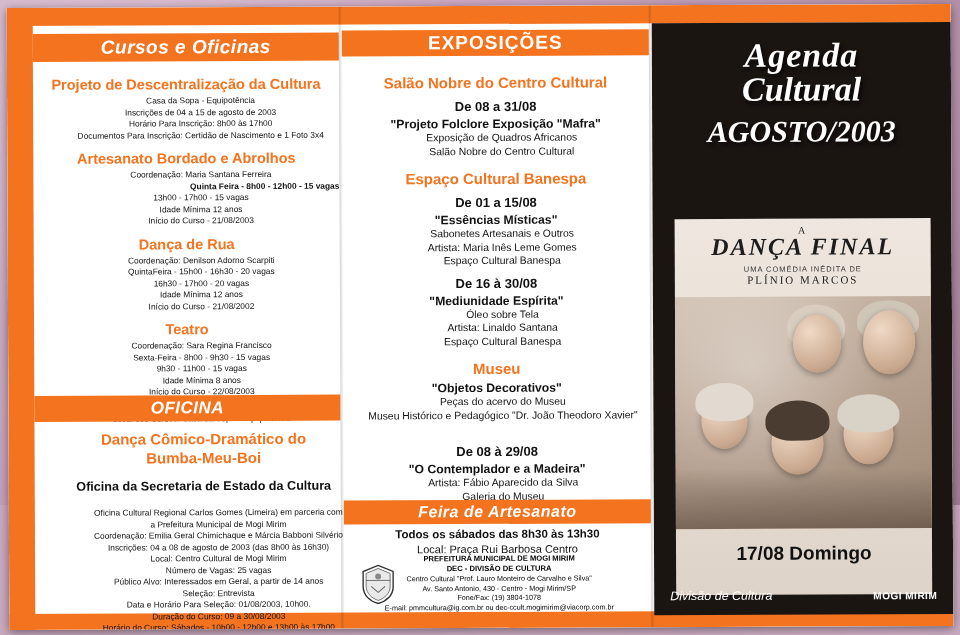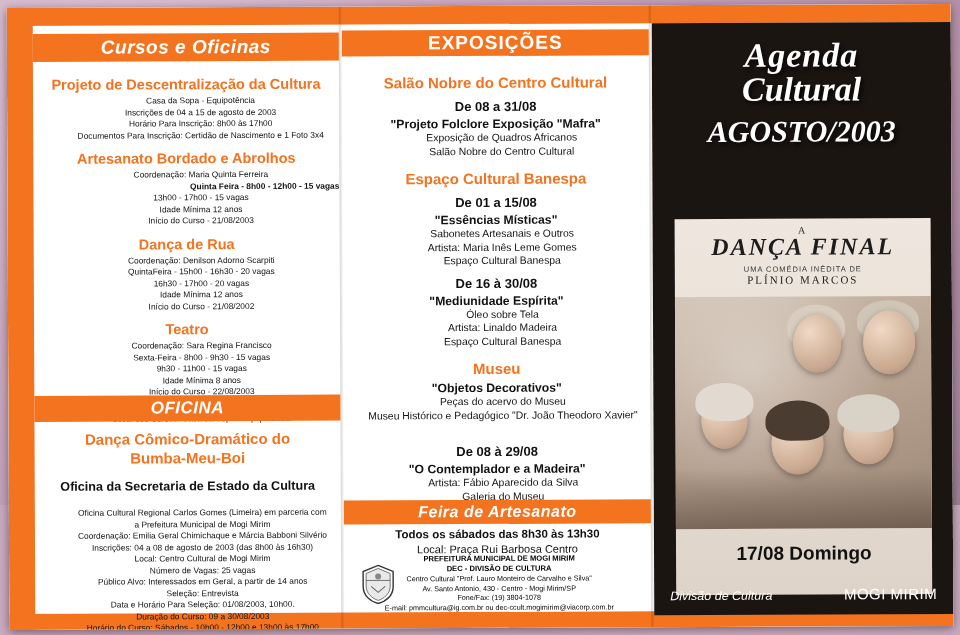--- a/index.html
+++ b/index.html
@@ -62,21 +62,21 @@
     color:#f4731f;font-weight:bold;font-size:14.5px;margin:9px 0 3px;
   }
   .ln{font-size:8.4px;line-height:11.5px;color:#111;margin-left:29px;}
   .ln.b{font-weight:bold;text-align:right;}
   .ln.sp{margin-top:4px;}
 
   .p1-oficina{
     position:absolute;left:0;top:370px;width:306px;height:26px;line-height:26px;
     font-size:17px;font-style:italic;
   }
-  .p1-oficina-body{position:absolute;left:0;top:404px;width:306px;text-align:center;}
+  .p1-oficina-body{position:absolute;left:16px;top:404px;width:306px;text-align:center;}
   .of-title{color:#f4731f;font-weight:bold;font-size:15px;line-height:19px;}
   .of-sub{font-size:12.6px;font-weight:bold;margin-top:12px;color:#111;}
 
   
   .panel2{position:absolute;left:335px;top:18px;width:307px;height:592px;text-align:center;color:#111;}
   .p2-title{
     position:absolute;left:0;top:6px;width:307px;height:26px;line-height:26px;
     font-size:19px;font-weight:bold;letter-spacing:1px;
   }
   .p2-body{position:absolute;left:0;top:38px;width:307px;}
@@ -143,21 +143,21 @@
   .poster-date{
     position:absolute;left:0;bottom:30px;width:256px;text-align:center;
     font-weight:bold;font-size:19px;color:#111;
   }
   .cover-bottom{
     position:absolute;left:0;bottom:12px;width:299px;color:#fff;
     display:flex;justify-content:space-between;padding:0 16px;box-sizing:border-box;
     align-items:baseline;
   }
   .cb-l{font-style:italic;font-size:12.5px;}
-  .cb-r{font-weight:normal;font-size:15px;letter-spacing:.5px;}
+  .cb-r{font-weight:bold;font-size:10px;letter-spacing:.5px;}
 </style>
 </head>
 <body>
 
 <div class="page">
   <div class="backdrop"></div>
 
   <div class="brochure">
     <div class="leftstrip"></div>
     <div class="topstrip"></div>
@@ -172,21 +172,21 @@
         <div>
           <div class="sec-h">Projeto de Descentralização da Cultura</div>
           <div class="ln">Casa da Sopa - Equipotência</div>
           <div class="ln">Inscrições de 04 a 15 de agosto de 2003</div>
           <div class="ln">Horário Para Inscrição: 8h00 às 17h00</div>
           <div class="ln">Documentos Para Inscrição: Certidão de Nascimento e 1 Foto 3x4</div>
         </div>
 
         <div>
           <div class="sec-h">Artesanato Bordado e Abrolhos</div>
-          <div class="ln">Coordenação: Maria Quinta Ferreira</div>
+          <div class="ln">Coordenação: Maria Santana Ferreira</div>
           <div class="ln b">Quinta Feira - 8h00 - 12h00 - 15 vagas</div>
           <div class="ln">13h00 - 17h00 - 15 vagas</div>
           <div class="ln">Idade Mínima 12 anos</div>
           <div class="ln">Início do Curso - 21/08/2003</div>
         </div>
 
         <div>
           <div class="sec-h">Dança de Rua</div>
           <div class="ln">Coordenação: Denilson Adorno Scarpiti</div>
           <div class="ln">QuintaFeira - 15h00 - 16h30 - 20 vagas</div>
@@ -247,21 +247,21 @@
           <div class="ev-h">Espaço Cultural Banespa</div>
           <div class="ev-date">De 01 a 15/08</div>
           <div class="ev-name">"Essências Místicas"</div>
           <div class="ev-d">Sabonetes Artesanais e Outros</div>
           <div class="ev-d">Artista: Maria Inês Leme Gomes</div>
           <div class="ev-d">Espaço Cultural Banespa</div>
 
           <div class="ev-date">De 16 à 30/08</div>
           <div class="ev-name">"Mediunidade Espírita"</div>
           <div class="ev-d">Óleo sobre Tela</div>
-          <div class="ev-d">Artista: Linaldo Madeira</div>
+          <div class="ev-d">Artista: Linaldo Santana</div>
           <div class="ev-d">Espaço Cultural Banespa</div>
         </div>
 
         <div>
           <div class="ev-h">Museu</div>
           <div class="ev-name">"Objetos Decorativos"</div>
           <div class="ev-d">Peças do acervo do Museu</div>
           <div class="ev-d">Museu Histórico e Pedagógico "Dr. João Theodoro Xavier"</div>
 
           <div class="ev-date" style="margin-top:22px;">De 08 à 29/08</div>

